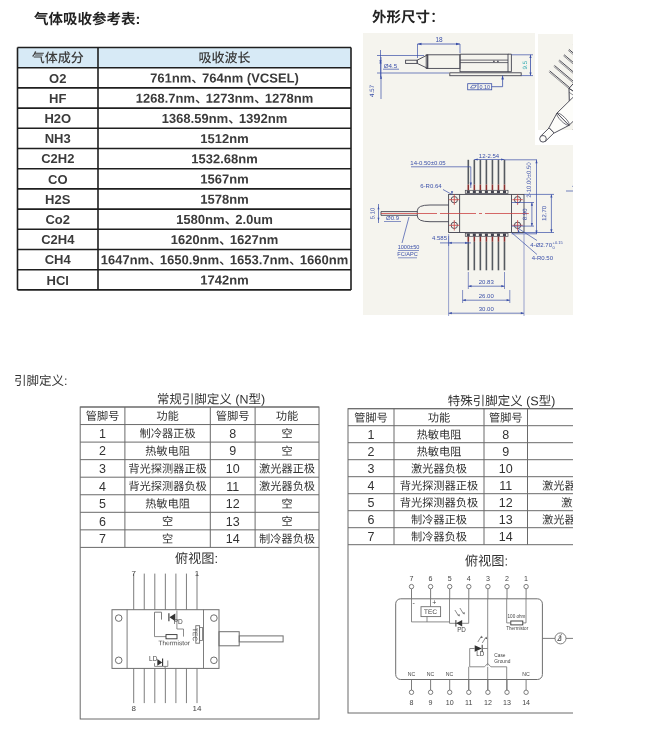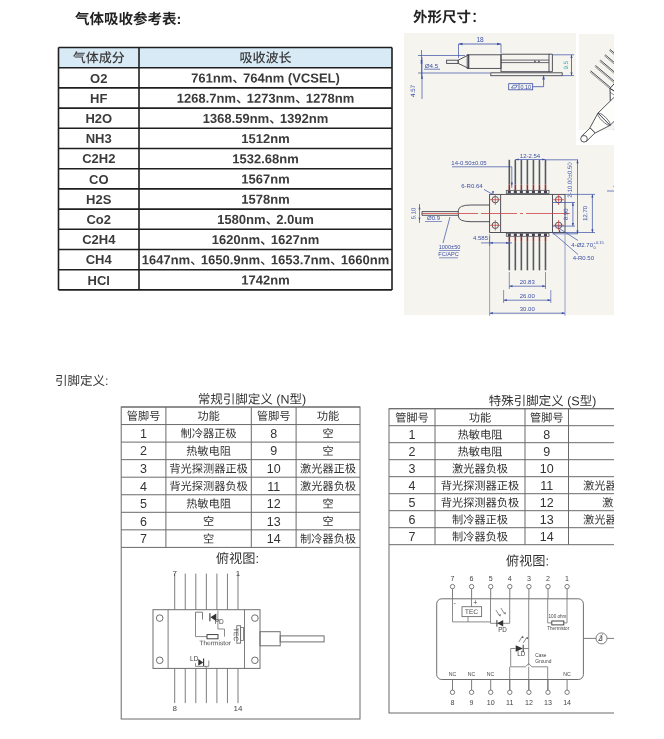--- a/index.html
+++ b/index.html
@@ -1,14 +1,14 @@
 <!DOCTYPE html>
 <html><head><meta charset="utf-8"><style>
 html,body{margin:0;padding:0;background:#fff;}
-#page{position:relative;width:573px;height:739px;overflow:hidden;padding-left:41px;}
+#page{position:relative;width:573px;height:739px;overflow:hidden;}
 text{font-family:"Liberation Sans",sans-serif;}
 </style></head><body>
 <div id="page"><svg width="664" height="739" viewBox="0 0 664 739">
       <defs>
         <path id="g0" d="M249 751H931V650H249ZM260 603H848V505H260ZM151 452H712V349H151ZM239 850 359 821Q332 743 294 669Q255 595 210 532Q165 470 117 424Q106 434 86 448Q66 462 46 475Q25 488 10 496Q84 557 144 651Q204 745 239 850ZM662 452H785Q785 385 788 322Q791 260 797 208Q803 155 813 116Q823 76 838 54Q852 33 871 33Q883 33 888 68Q892 103 893 164Q911 144 932 124Q954 103 973 90Q967 -2 944 -44Q921 -87 864 -87Q799 -87 760 -44Q721 -1 700 74Q680 149 672 246Q664 344 662 452Z"></path>
         <path id="g1" d="M221 846 335 811Q306 727 266 642Q225 556 178 480Q130 403 79 345Q73 360 62 384Q50 407 37 431Q24 455 13 470Q56 516 94 576Q133 637 166 706Q198 775 221 846ZM140 569 254 683V682V-88H140ZM566 845H683V-82H566ZM312 671H960V557H312ZM434 186H818V79H434ZM726 607Q752 523 793 438Q834 352 884 278Q934 205 988 154Q967 139 940 112Q914 85 898 61Q844 121 795 205Q746 289 707 386Q668 484 640 583ZM529 617 616 593Q588 489 547 389Q506 289 455 204Q404 119 345 58Q335 72 320 90Q305 107 288 123Q272 139 259 149Q317 200 368 276Q420 351 462 440Q503 528 529 617Z"></path>
         <path id="g2" d="M470 740 583 735Q577 598 564 477Q550 356 526 252Q501 148 462 62Q423 -24 364 -91Q355 -81 337 -68Q319 -55 299 -42Q279 -29 266 -22Q324 37 362 116Q400 194 422 290Q445 387 456 500Q466 613 470 740ZM373 788H748V678H373ZM714 531H849V428H683ZM825 531H847L867 535L940 507Q911 358 856 242Q801 126 726 44Q650 -39 559 -89Q551 -76 536 -58Q522 -40 506 -24Q490 -8 476 0Q564 44 634 116Q705 187 754 286Q803 384 825 508ZM555 480Q590 375 650 284Q709 192 792 122Q874 51 977 11Q964 0 948 -17Q933 -34 920 -53Q907 -72 897 -87Q789 -38 704 40Q620 119 558 223Q495 327 452 450ZM729 788H844Q831 728 814 662Q798 596 782 535Q766 474 751 428H639Q655 476 671 538Q687 599 702 664Q717 730 729 788ZM131 763H346V172H131V283H244V653H131ZM66 763H168V84H66Z"></path>
         <path id="g3" d="M557 664H969V550H557ZM575 850 699 830Q682 730 655 636Q628 542 590 462Q551 381 500 321Q492 334 478 354Q463 374 446 394Q430 414 417 425Q459 474 490 541Q521 608 542 687Q563 766 575 850ZM798 602 916 586Q890 422 841 292Q792 163 713 68Q634 -28 516 -93Q509 -81 496 -62Q482 -44 467 -25Q452 -6 439 5Q549 58 622 142Q694 225 736 340Q778 455 798 602ZM606 565Q635 444 684 336Q734 229 806 146Q879 62 977 13Q964 2 948 -15Q932 -32 918 -51Q904 -70 895 -86Q792 -26 718 68Q645 161 594 282Q543 403 509 543ZM309 835H428V-91H309ZM93 75 79 188 125 228 364 299Q370 275 380 246Q389 216 397 197Q308 168 253 148Q198 128 166 114Q135 101 119 92Q103 83 93 75ZM93 75Q90 91 82 112Q75 132 66 152Q57 172 48 185Q62 193 74 210Q85 226 85 257V742H203V169Q203 169 186 160Q170 152 148 138Q126 123 110 106Q93 90 93 75Z"></path>
         <path id="g4" d="M559 765 654 825Q698 798 747 762Q796 726 840 690Q884 653 912 621L810 553Q785 583 743 621Q701 659 652 697Q604 735 559 765ZM47 530H958V424H47ZM533 394 631 340Q589 315 535 292Q481 270 425 253Q369 236 319 225Q307 244 287 267Q267 290 246 308Q293 316 346 329Q400 342 450 359Q501 376 533 394ZM612 281 712 231Q660 192 591 162Q522 132 446 110Q369 88 292 72Q281 94 263 120Q245 146 226 164Q295 174 368 190Q442 207 506 230Q571 253 612 281ZM730 180 842 129Q773 62 676 19Q579 -24 462 -50Q344 -76 214 -92Q205 -67 190 -37Q174 -7 157 14Q276 23 386 43Q497 63 586 96Q675 129 730 180ZM379 639 501 610Q446 457 345 346Q244 234 113 168Q104 180 88 198Q72 216 54 234Q36 252 23 263Q151 317 242 412Q334 508 379 639ZM677 502Q708 454 755 408Q802 363 860 326Q917 289 978 265Q964 254 949 236Q934 219 920 201Q906 183 897 168Q833 198 773 244Q713 289 662 346Q612 402 575 464ZM171 574Q168 586 162 606Q156 626 150 647Q143 668 136 683Q154 686 172 694Q191 702 213 715Q229 724 264 746Q298 767 339 798Q380 828 414 862L522 803Q458 751 384 704Q310 658 240 627V624Q240 624 230 620Q219 615 205 607Q191 599 181 590Q171 582 171 574ZM171 574 170 655 239 691 780 704Q783 683 788 656Q794 628 798 611Q642 605 538 601Q433 597 366 594Q300 590 262 588Q224 585 204 582Q184 579 171 574Z"></path>
         <path id="g5" d="M694 230H816Q816 230 815 221Q814 212 812 200Q811 189 809 181Q793 82 774 28Q755 -26 728 -50Q706 -69 680 -76Q655 -84 618 -86Q590 -87 544 -86Q497 -86 443 -85Q442 -59 431 -28Q420 3 403 26Q438 24 474 22Q509 20 538 20Q567 19 583 19Q600 19 612 20Q624 22 633 28Q651 41 666 86Q682 132 693 216ZM364 230H729V133H335ZM370 395H844V303H342ZM68 569H945V468H68ZM153 746H710V648H153ZM390 850H509V518H390ZM814 809 907 756Q833 661 739 576Q645 492 538 418Q430 345 314 284Q199 223 81 177Q78 191 70 211Q62 231 53 252Q44 272 35 285Q148 324 258 378Q369 431 470 498Q572 566 660 644Q747 723 814 809ZM353 345H475Q451 289 424 232Q396 174 375 133H247Q274 177 302 235Q331 293 353 345Z"></path>

